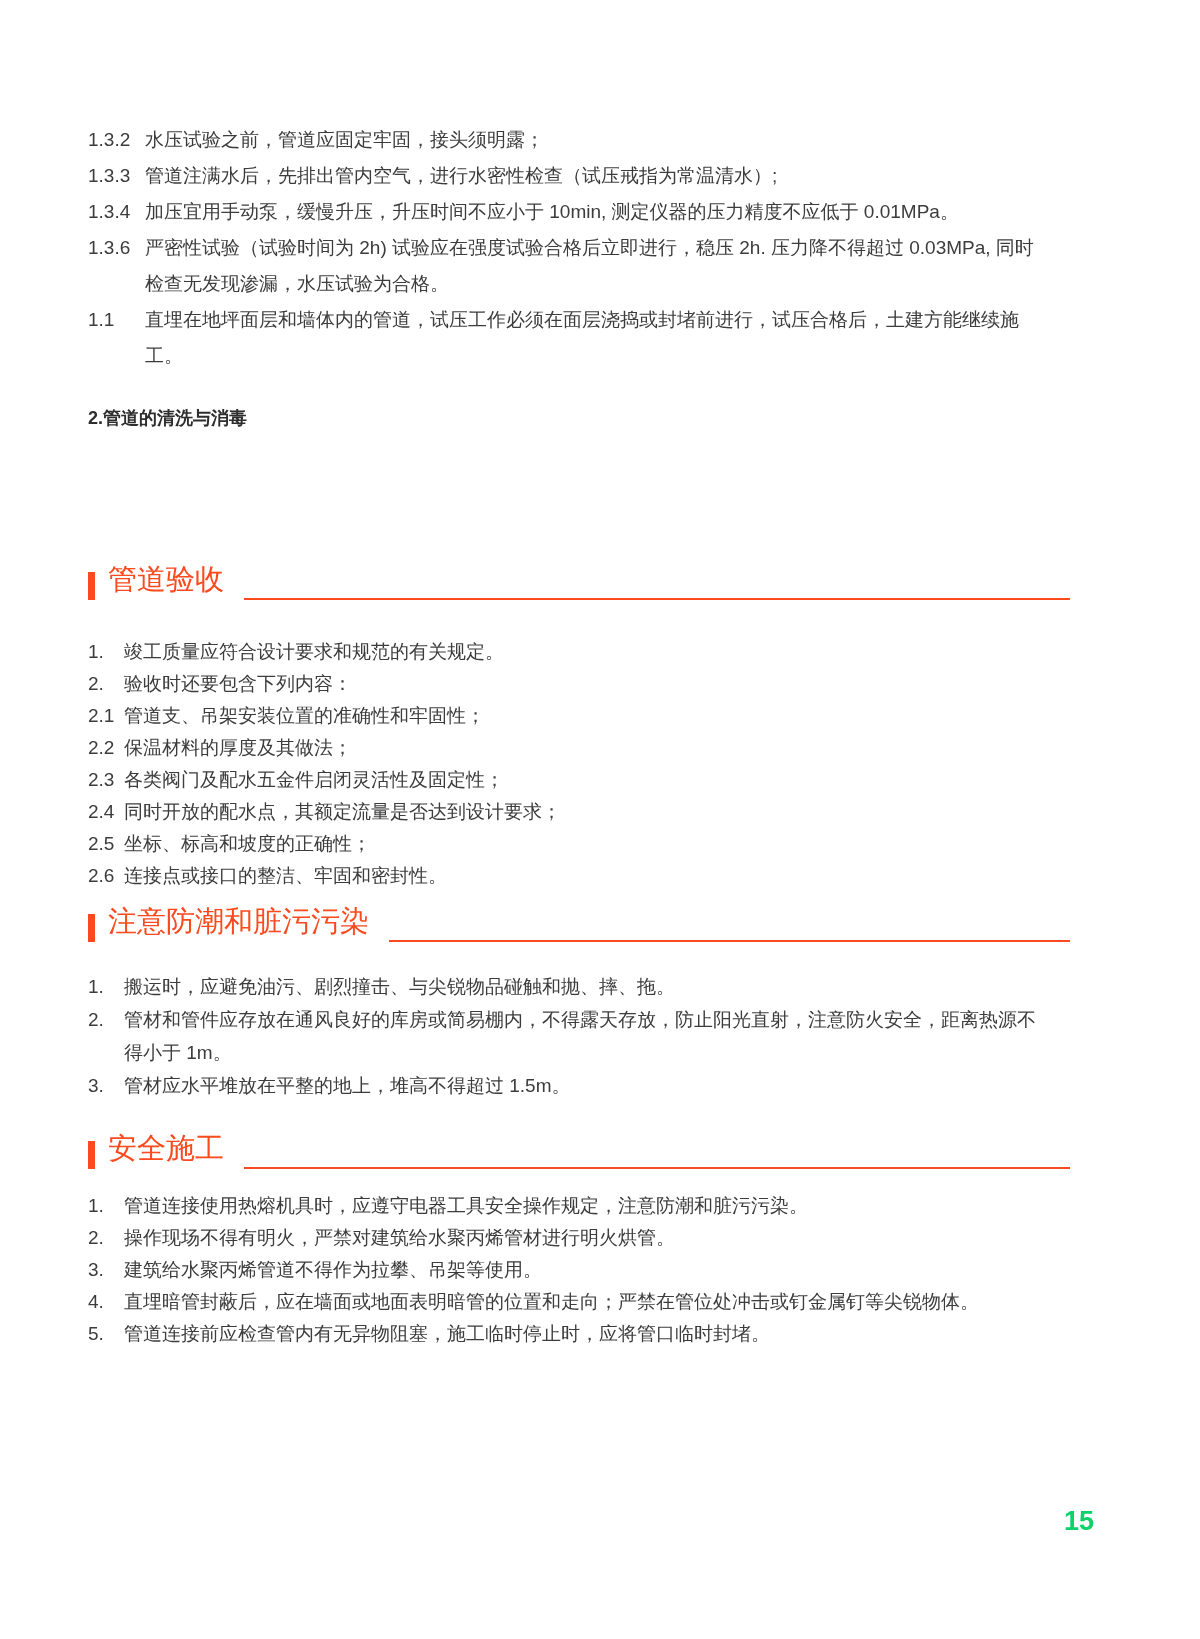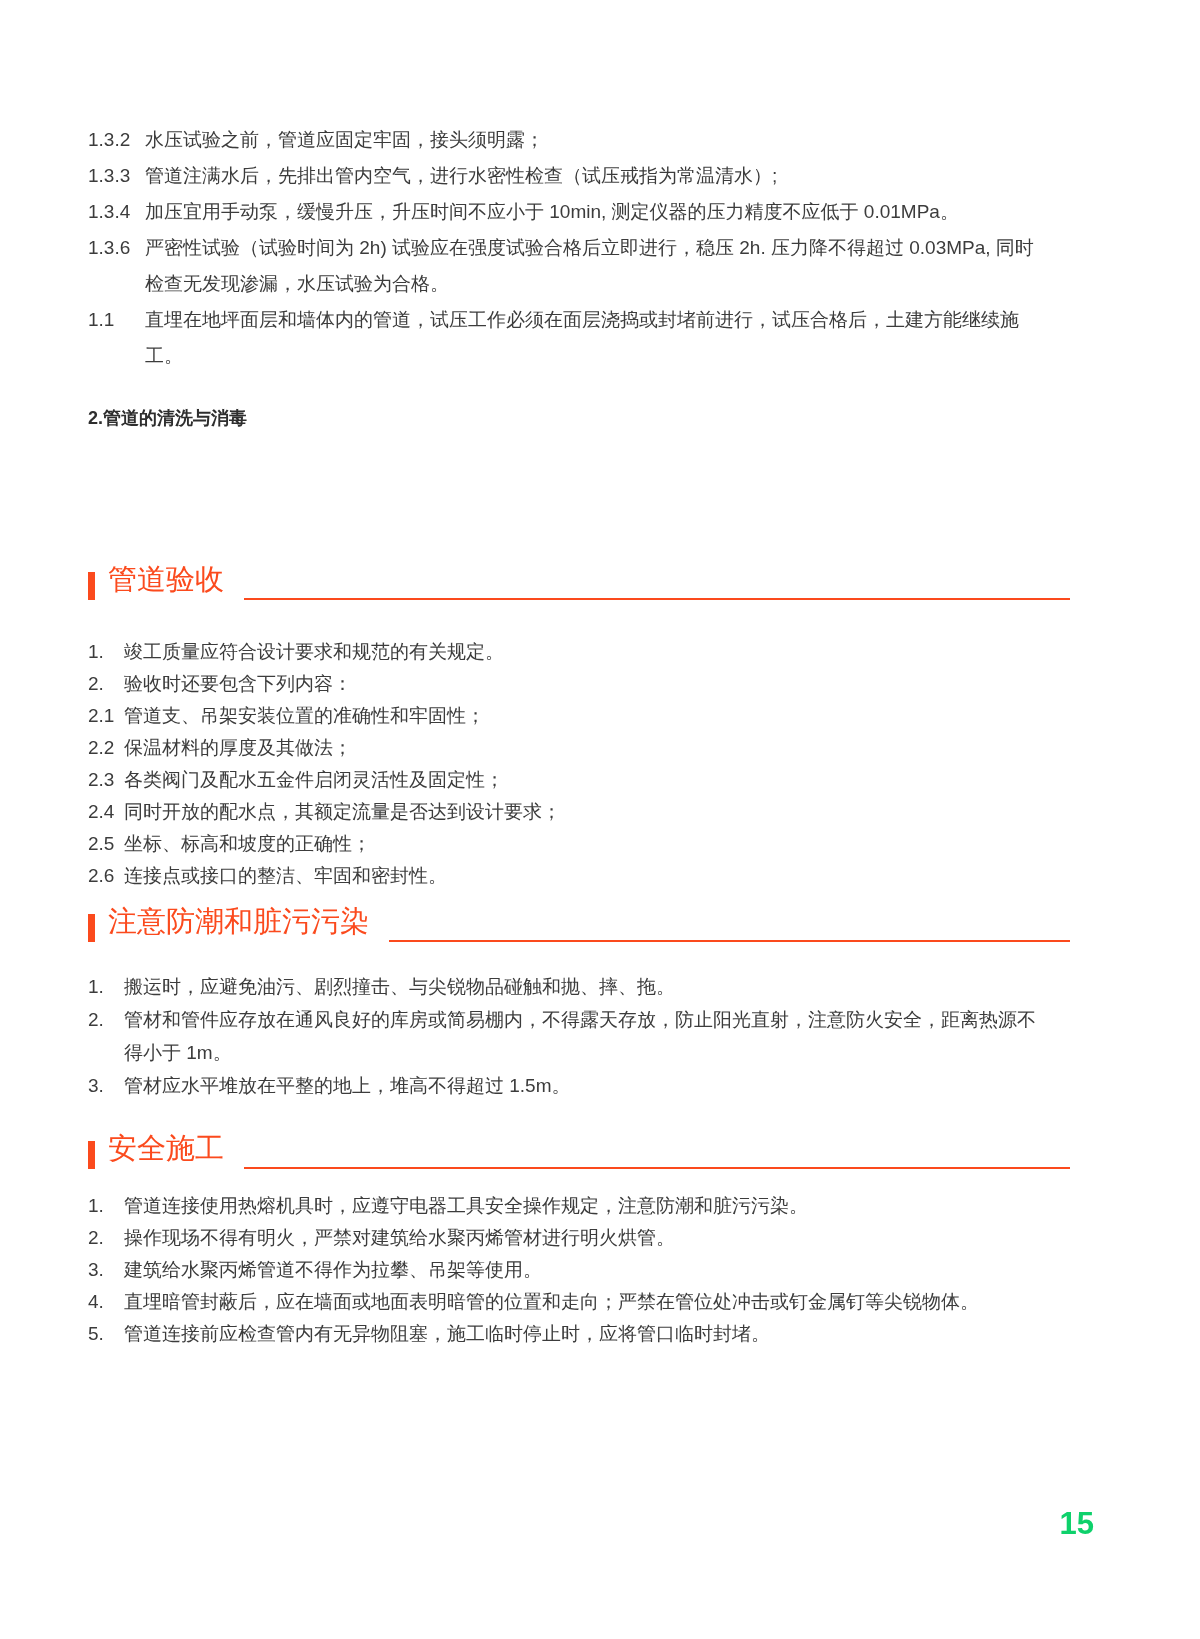--- a/index.html
+++ b/index.html
@@ -24,21 +24,21 @@
   .sec-header .sec-title{font-size:29px;color:var(--accent);margin-left:13px;white-space:nowrap;}
   .sec-header .rule{flex:1;height:2px;background:var(--accent);margin-left:20px;}
   #hdr1{top:556px;}
   #hdr2{top:898px;}
   #hdr3{top:1110px;margin-top:15px;}
   #list1{top:636px;width:952px;font-size:19px;line-height:32px;}
   #list2{top:970px;width:952px;font-size:19px;line-height:33px;}
   #list3{top:1190px;width:952px;font-size:19px;line-height:32px;}
   .page-num{
     position:absolute;top:1506px;right:106px;
-    font-size:31px;color:var(--green);font-weight:bold;
+    font-size:27px;color:var(--green);font-weight:bold;
   }
 </style>
 </head>
 <body>
 
 <div class="page">
 
   <div class="blk top-list">
     <div class="li">
       <span class="num">1.3.2</span>

